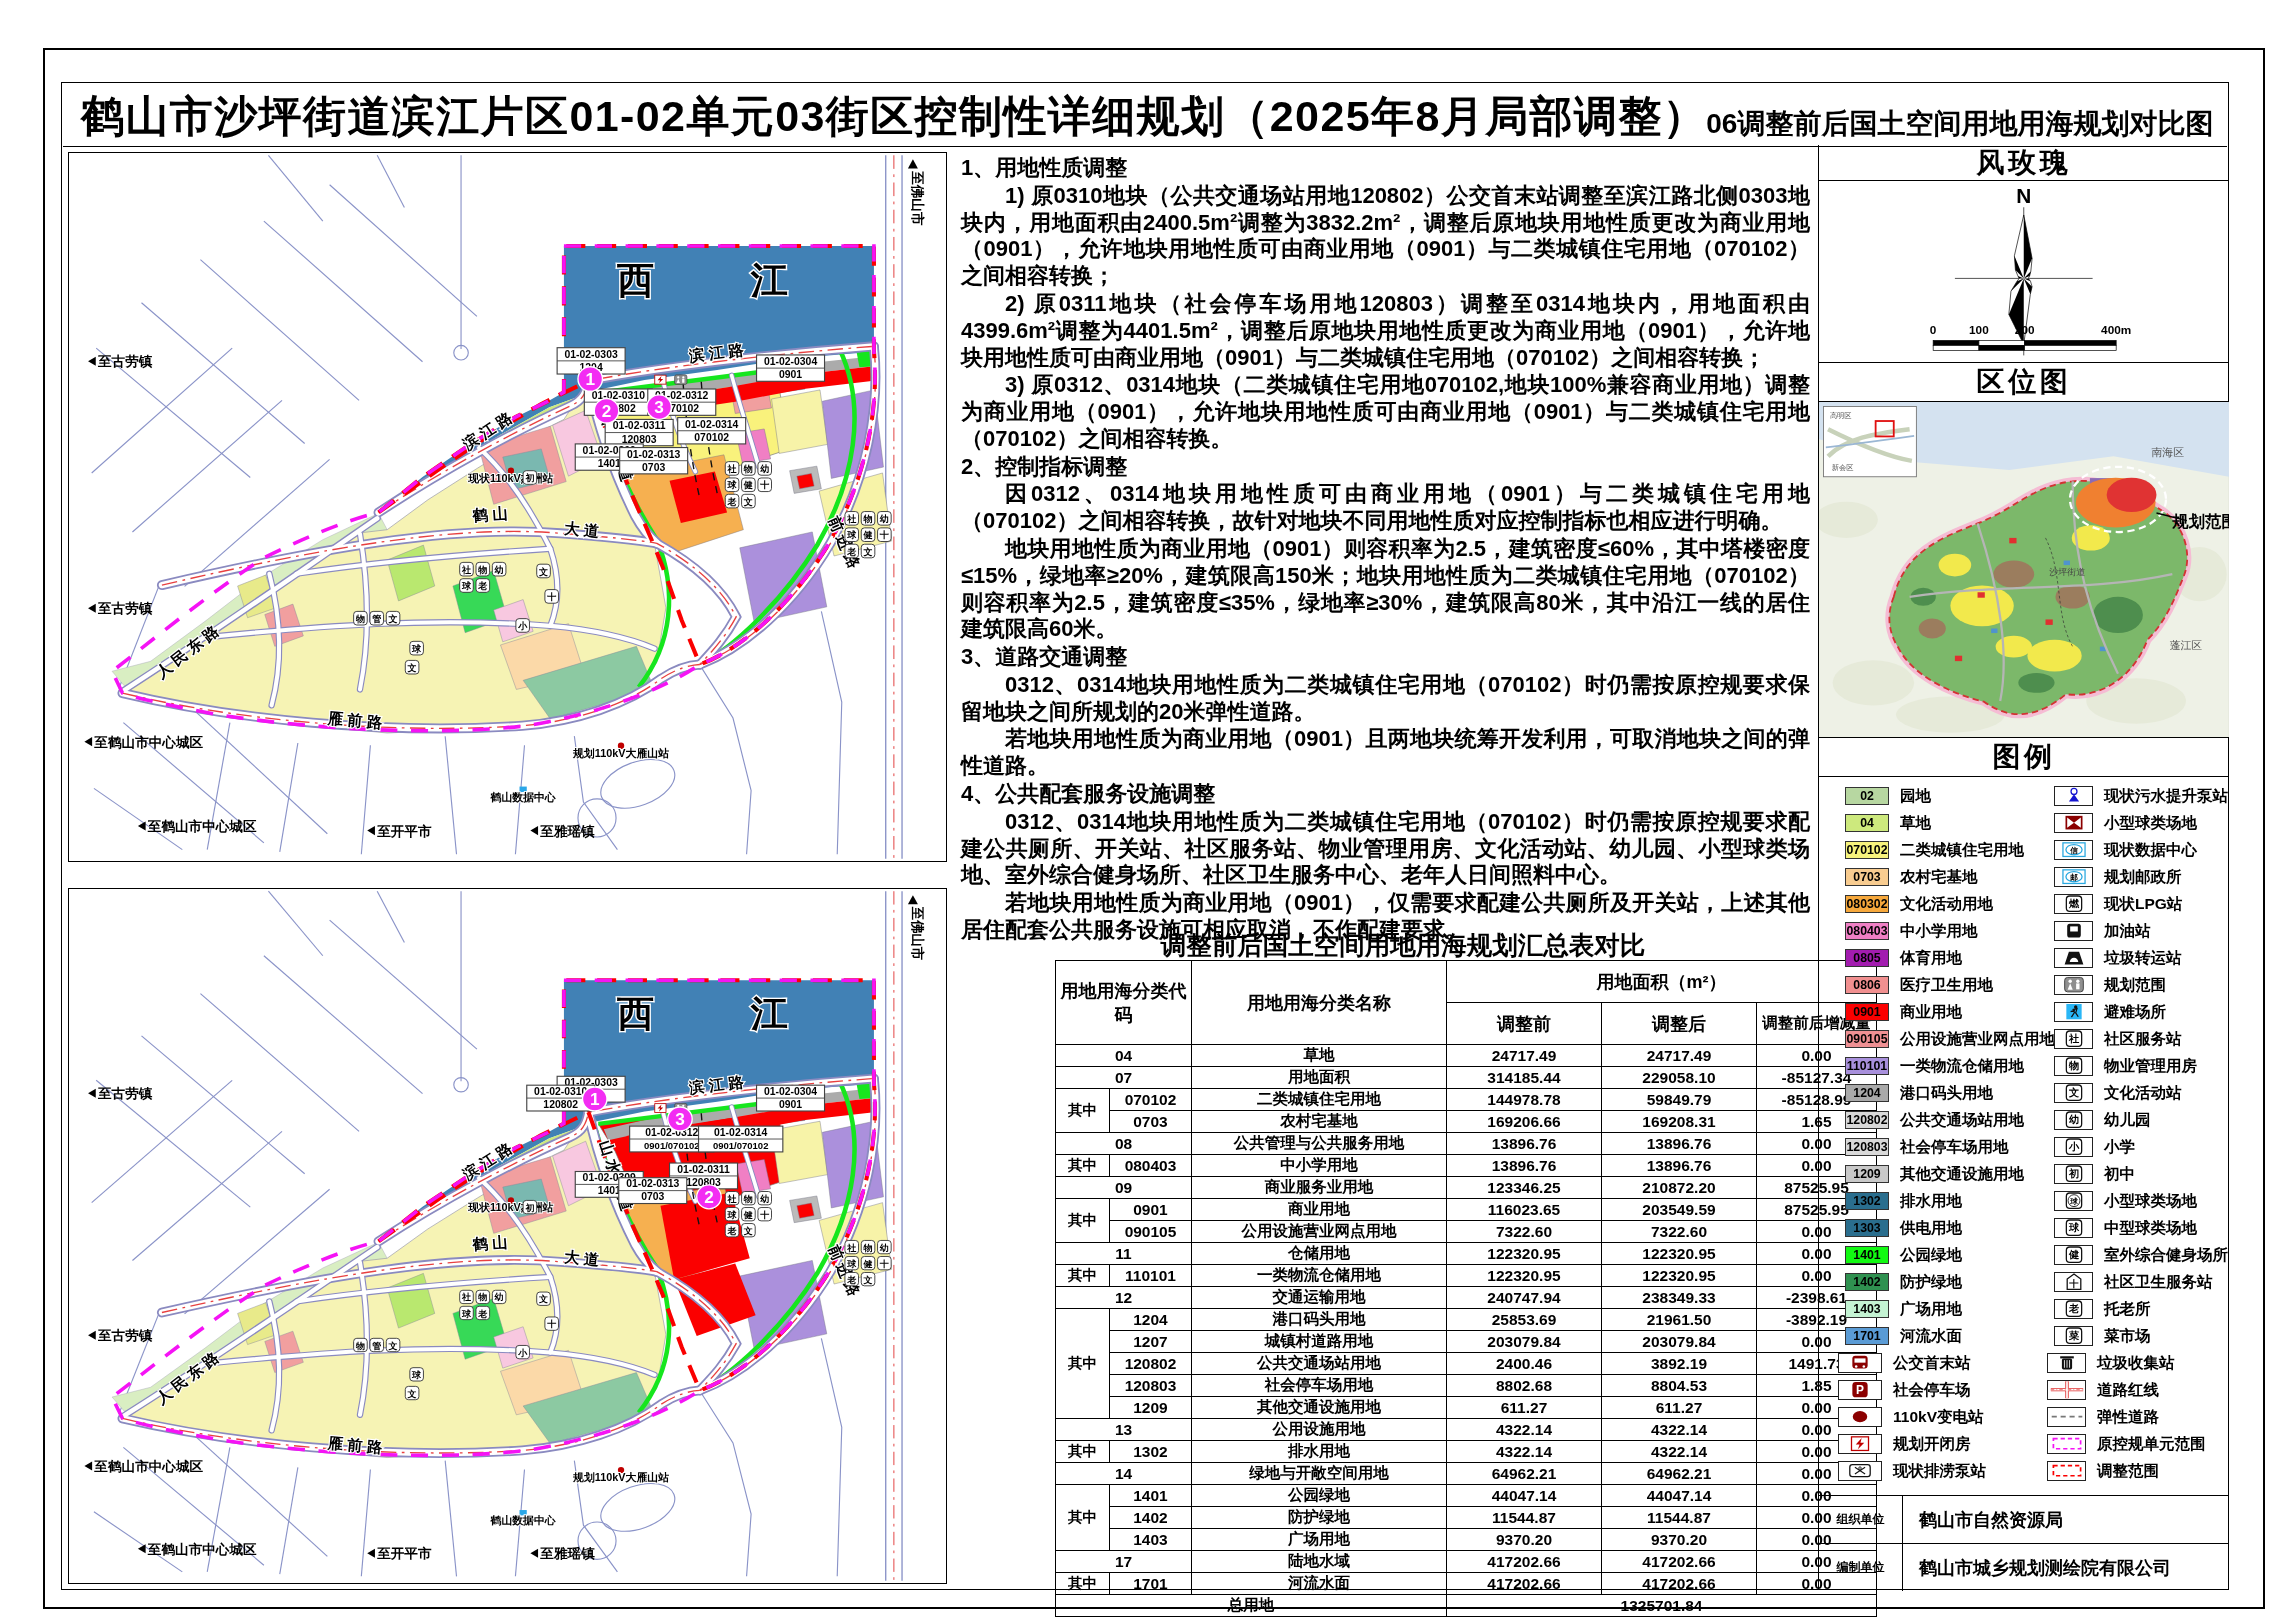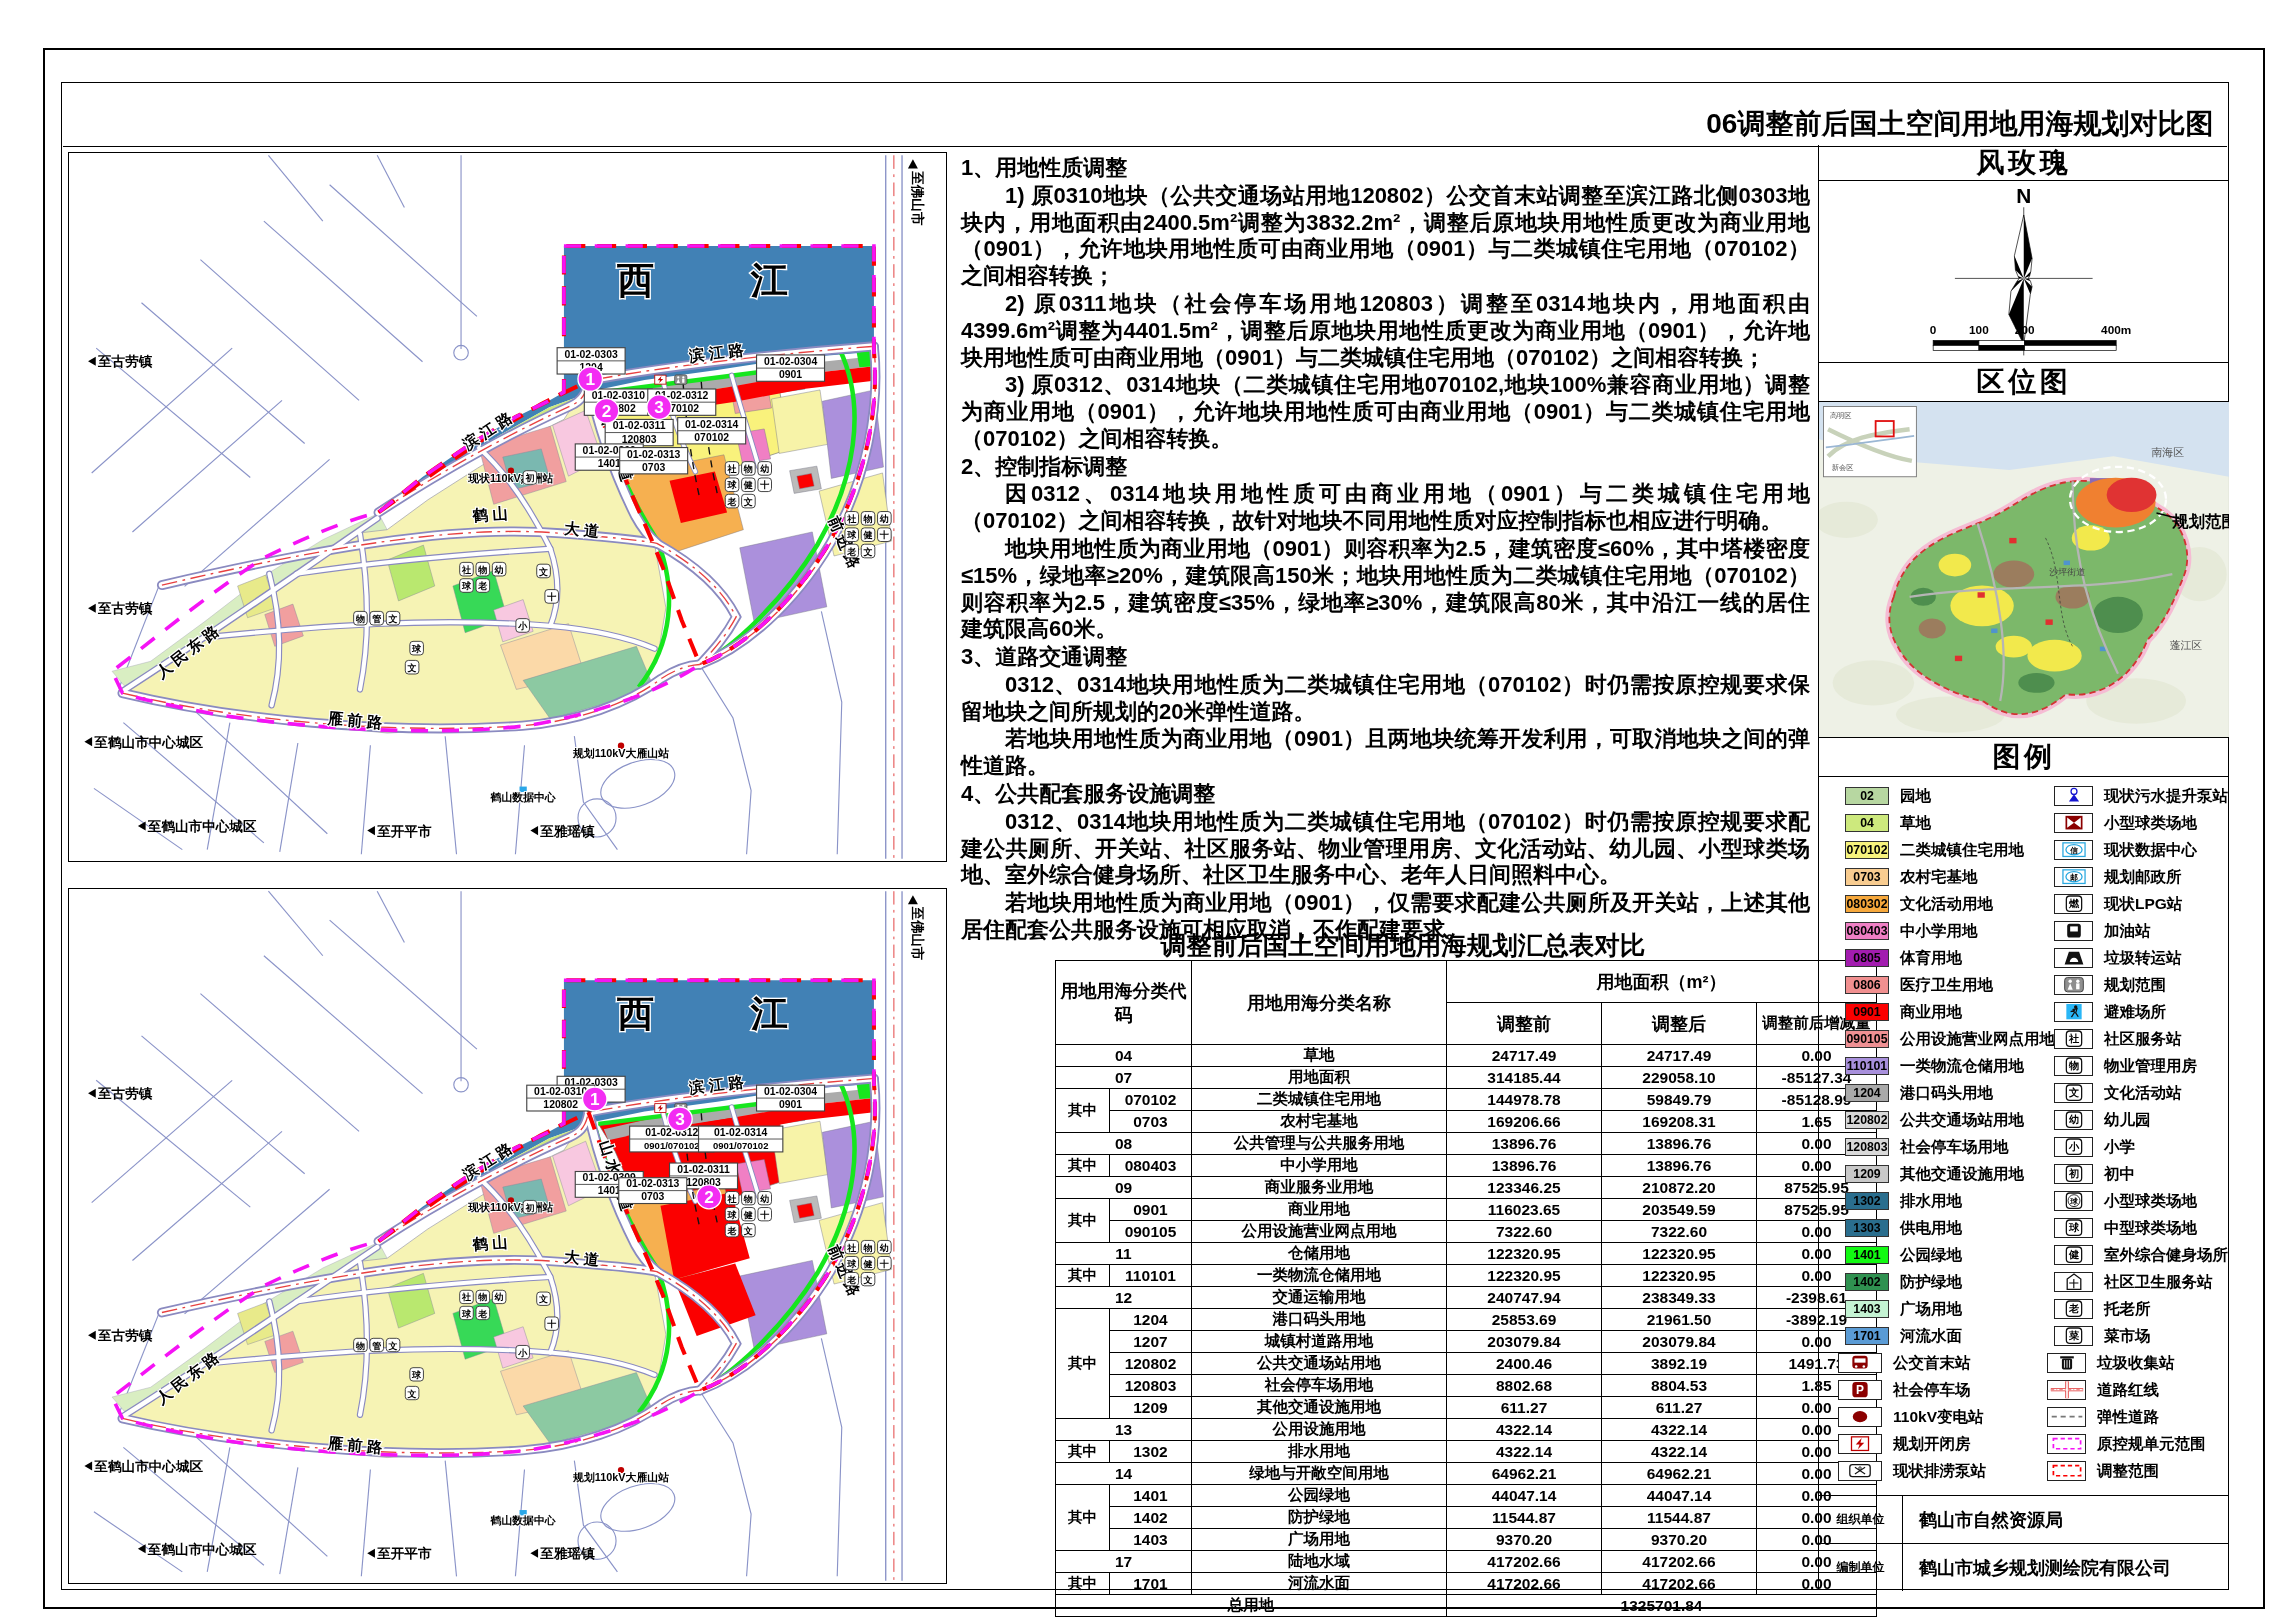--- a/index.html
+++ b/index.html
@@ -43,20 +43,21 @@
   .cr-key{width:84px;border-right:1.4px solid #000;height:100%;display:flex;align-items:center;justify-content:center;font-size:12px;font-weight:bold;box-sizing:border-box;}
   .cr-val{font-size:18px;font-weight:bold;padding-left:16px;}
 </style>
 </head>
 <body>
 
 <div class="abs" id="outer-frame"></div>
 <div class="abs" id="inner-frame"></div>
 
 <div class="abs" id="title-row">
+  <div id="main-title">鹤山市沙坪街道滨江片区01-02单元03街区控制性详细规划（2025年8月局部调整）</div>
   <div id="sheet-title">06调整前后国土空间用地用海规划对比图</div>
 </div>
 
 <div class="abs map-panel" id="map1">
     <svg viewBox="0 0 1935 1560" preserveAspectRatio="none">
       <rect x="0" y="0" width="1935" height="1560" fill="#fff"></rect>
       <g stroke="#8a93c8" stroke-width="2.5" fill="none">
         <path d="M60,430 L400,715"></path>
         <path d="M160,330 L520,640"></path>
         <path d="M290,235 L640,545"></path>

